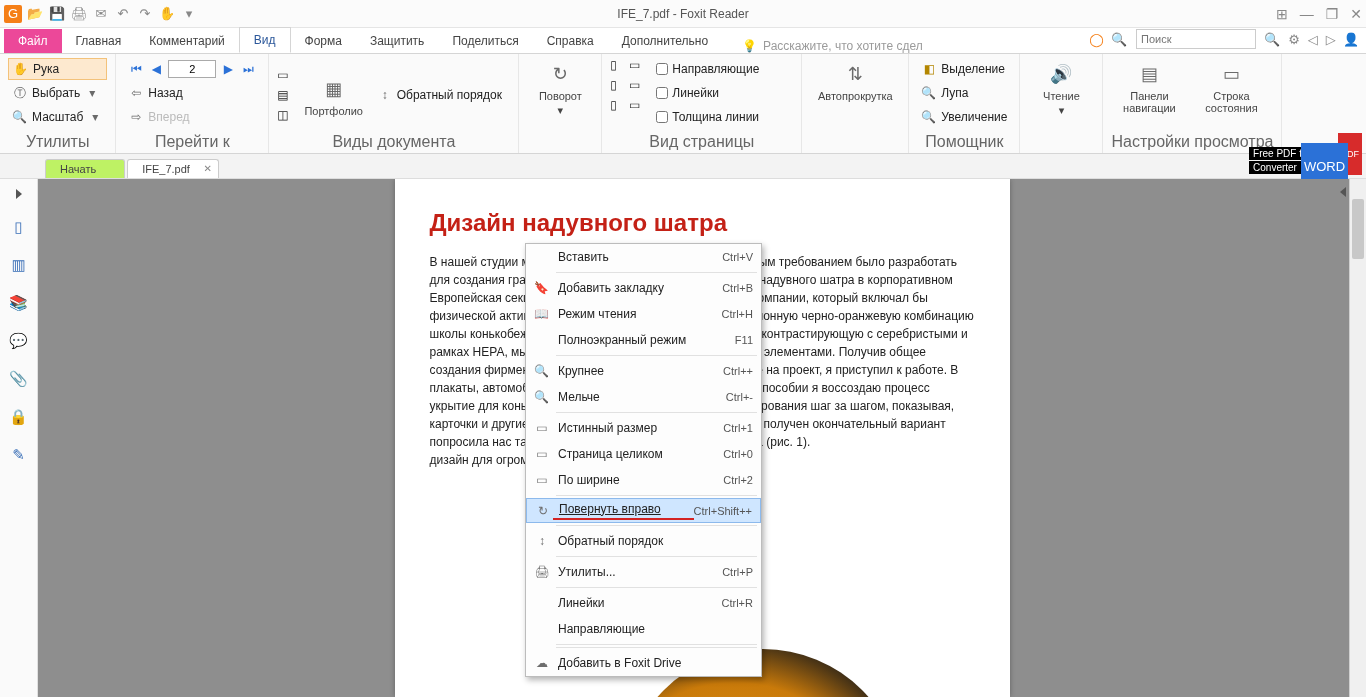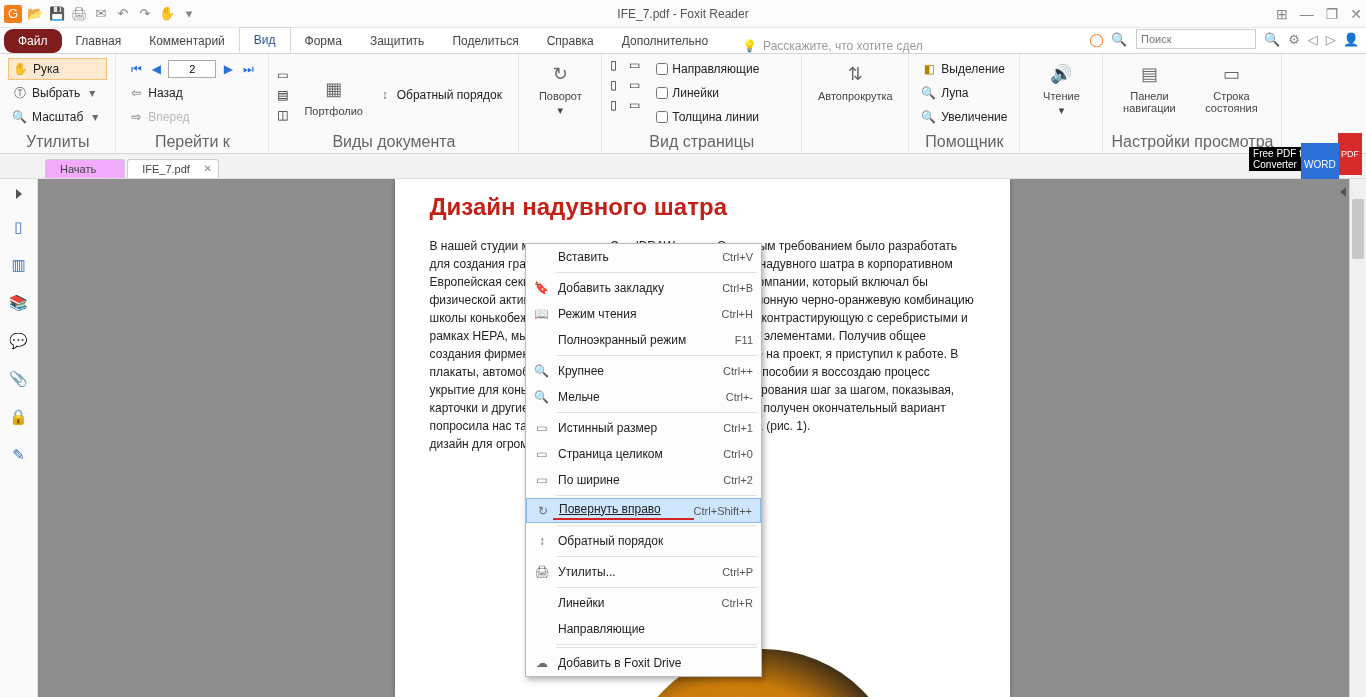--- a/index.html
+++ b/index.html
@@ -8,21 +8,21 @@
   
   .titlebar { height: 28px; background: #fbfbfb; display: flex; align-items: center; padding: 0 4px; border-bottom: 1px solid #e5e5e5; position: relative; }
   .titlebar .qat { display: flex; gap: 4px; align-items: center; }
   .titlebar .qat span { width: 18px; height: 18px; display: flex; align-items: center; justify-content: center; color: #888; font-size: 13px; }
   .titlebar .title { position: absolute; left: 50%; transform: translateX(-50%); color: #555; }
   .titlebar .wincontrols { margin-left: auto; display: flex; gap: 12px; color: #888; font-size: 14px; }
 
   
   .menutabs { height: 26px; background: #fff; display: flex; align-items: flex-end; border-bottom: 1px solid #d5d5d5; padding-left: 4px; position: relative; }
   .menutabs .mtab { padding: 5px 14px; color: #444; cursor: default; }
-  .menutabs .mtab.file { background: #7f1d1d; color: #fff; border-radius: 9px; }
+  .menutabs .mtab.file { background: #ec4899; color: #fff; }
   .menutabs .mtab.active { background: #fff; border: 1px solid #d5d5d5; border-bottom: 1px solid #fff; color: #2b579a; }
   .menutabs .askme { margin-left: 20px; color: #9b9b9b; display: flex; align-items: center; gap: 6px; }
   .menutabs .rightbox { position: absolute; right: 6px; top: 1px; display: flex; align-items: center; gap: 8px; }
   .menutabs .search { border: 1px solid #ccc; height: 20px; width: 120px; padding: 0 20px 0 4px; font-size: 11px; color: #999; }
   .menutabs .icon-s { color: #888; font-size: 13px; }
 
   
   .ribbon { height: 100px; background: #fafafa; border-bottom: 1px solid #d5d5d5; display: flex; }
   .group { border-right: 1px solid #e7e7e7; padding: 4px 8px 2px; display: flex; flex-direction: column; justify-content: space-between; }
   .group .body { display: flex; gap: 6px; align-items: flex-start; flex: 1; }
@@ -32,35 +32,35 @@
   .btn-row .ic { width: 16px; height: 16px; display: inline-flex; align-items: center; justify-content: center; color: #6a6a6a; font-size: 12px; }
   .btn-row.sel { background: #fde9cf; border: 1px solid #f3c27a; }
   .btn-row input[type=text] { width: 48px; height: 18px; border: 1px solid #aaa; font-size: 11px; text-align: center; }
   .btn-row input[type=checkbox] { width: 12px; height: 12px; }
   .vbtn { display: flex; flex-direction: column; align-items: center; width: 66px; gap: 2px; padding: 2px 2px 0; text-align: center; font-size: 11px; color: #444; }
   .vbtn .big-ic { width: 28px; height: 28px; display: flex; align-items: center; justify-content: center; color: #6a6a6a; font-size: 18px; }
 
   
   .doctabs { height: 25px; background: #f3f3f3; border-bottom: 1px solid #ddd; display: flex; align-items: flex-end; padding-left: 45px; position: relative; }
   .dtab { padding: 3px 28px 3px 14px; background: #fff; border: 1px solid #ccc; border-bottom: none; margin-right: 2px; position: relative; border-radius: 3px 3px 0 0; font-size: 11px; color: #444; }
-  .dtab.inactive { background: #f0abfc; }
+  .dtab.inactive { background: #bef264; }
   .dtab .close { position: absolute; right: 6px; top: 3px; color: #888; font-size: 10px; }
   .badge-pdfword { position: absolute; right: 4px; top: -6px; font-size: 10px; }
   .badge-pdfword .t1 { background: #000; color: #fff; padding: 1px 4px; }
   .badge-pdfword .t2 { background: #d72b2b; color: #fff; padding: 16px 3px; font-size: 9px; }
-  .badge-pdfword .t3 { background: #2b71d7; color: #fff; padding: 16px 3px; font-size: 10px; }
+  .badge-pdfword .t3 { background: #2b71d7; color: #fff; padding: 16px 3px; font-size: 13px; }
 
   
   .workspace { display: flex; height: calc(697px - 28px - 26px - 100px - 25px); background: #f3f3f3; }
   .navpanel { width: 38px; background: #fafafa; border-right: 1px solid #e0e0e0; display: flex; flex-direction: column; align-items: center; gap: 18px; padding-top: 10px; }
   .navpanel .tri { width: 0; height: 0; border-top: 5px solid transparent; border-bottom: 5px solid transparent; border-left: 6px solid #555; }
   .navpanel .nic { width: 20px; height: 20px; display: flex; align-items: center; justify-content: center; font-size: 15px; }
   .docarea { flex: 1; background: #8e8e8e; display: flex; justify-content: center; overflow: hidden; position: relative; }
   .page { width: 615px; min-height: 100%; background: #fff; box-shadow: 0 0 5px rgba(0,0,0,.3); padding: 14px 35px; position: relative; }
-  .page h1 { color: #c42116; font-size: 24px; font-weight: bold; margin-bottom: 16px; }
+  .page h1 { color: #c42116; font-size: 24px; font-weight: bold; margin-bottom: 16px; margin-top: 16px; }
   .page .twocol { display: flex; gap: 30px; font-size: 12px; color: #222; line-height: 1.5; }
   .page .twocol .colt { flex: 1; }
   .imagestub { position: absolute; left: 525px; top: 430px; width: 350px; height: 230px; overflow: hidden; }
   .tent { position: absolute; left: 60px; top: 40px; width: 280px; height: 190px; background: radial-gradient(ellipse at 40% 80%, #e59a18 0%, #c97a0a 55%, #1a1a1a 80%); border-radius: 140px 140px 20px 20px; }
   .docarea .vscroll { position: absolute; right: 0; top: 0; bottom: 0; width: 17px; background: #f0f0f0; border-left: 1px solid #d0d0d0; }
   .docarea .vscroll .thumb { position: absolute; top: 20px; left: 2px; right: 2px; height: 60px; background: #c8c8c8; border-radius: 2px; }
   .docarea .tri2 { position: absolute; right: 20px; top: 8px; width: 0; height: 0; border-top: 5px solid transparent; border-bottom: 5px solid transparent; border-right: 6px solid #555; }
 
   
   .ctxmenu { position: absolute; left: 525px; top: 243px; width: 237px; background: #fdfdfd; border: 1px solid #bcbcbc; box-shadow: 2px 3px 6px rgba(0,0,0,.3); font-size: 12px; color: #222; z-index: 50; }

